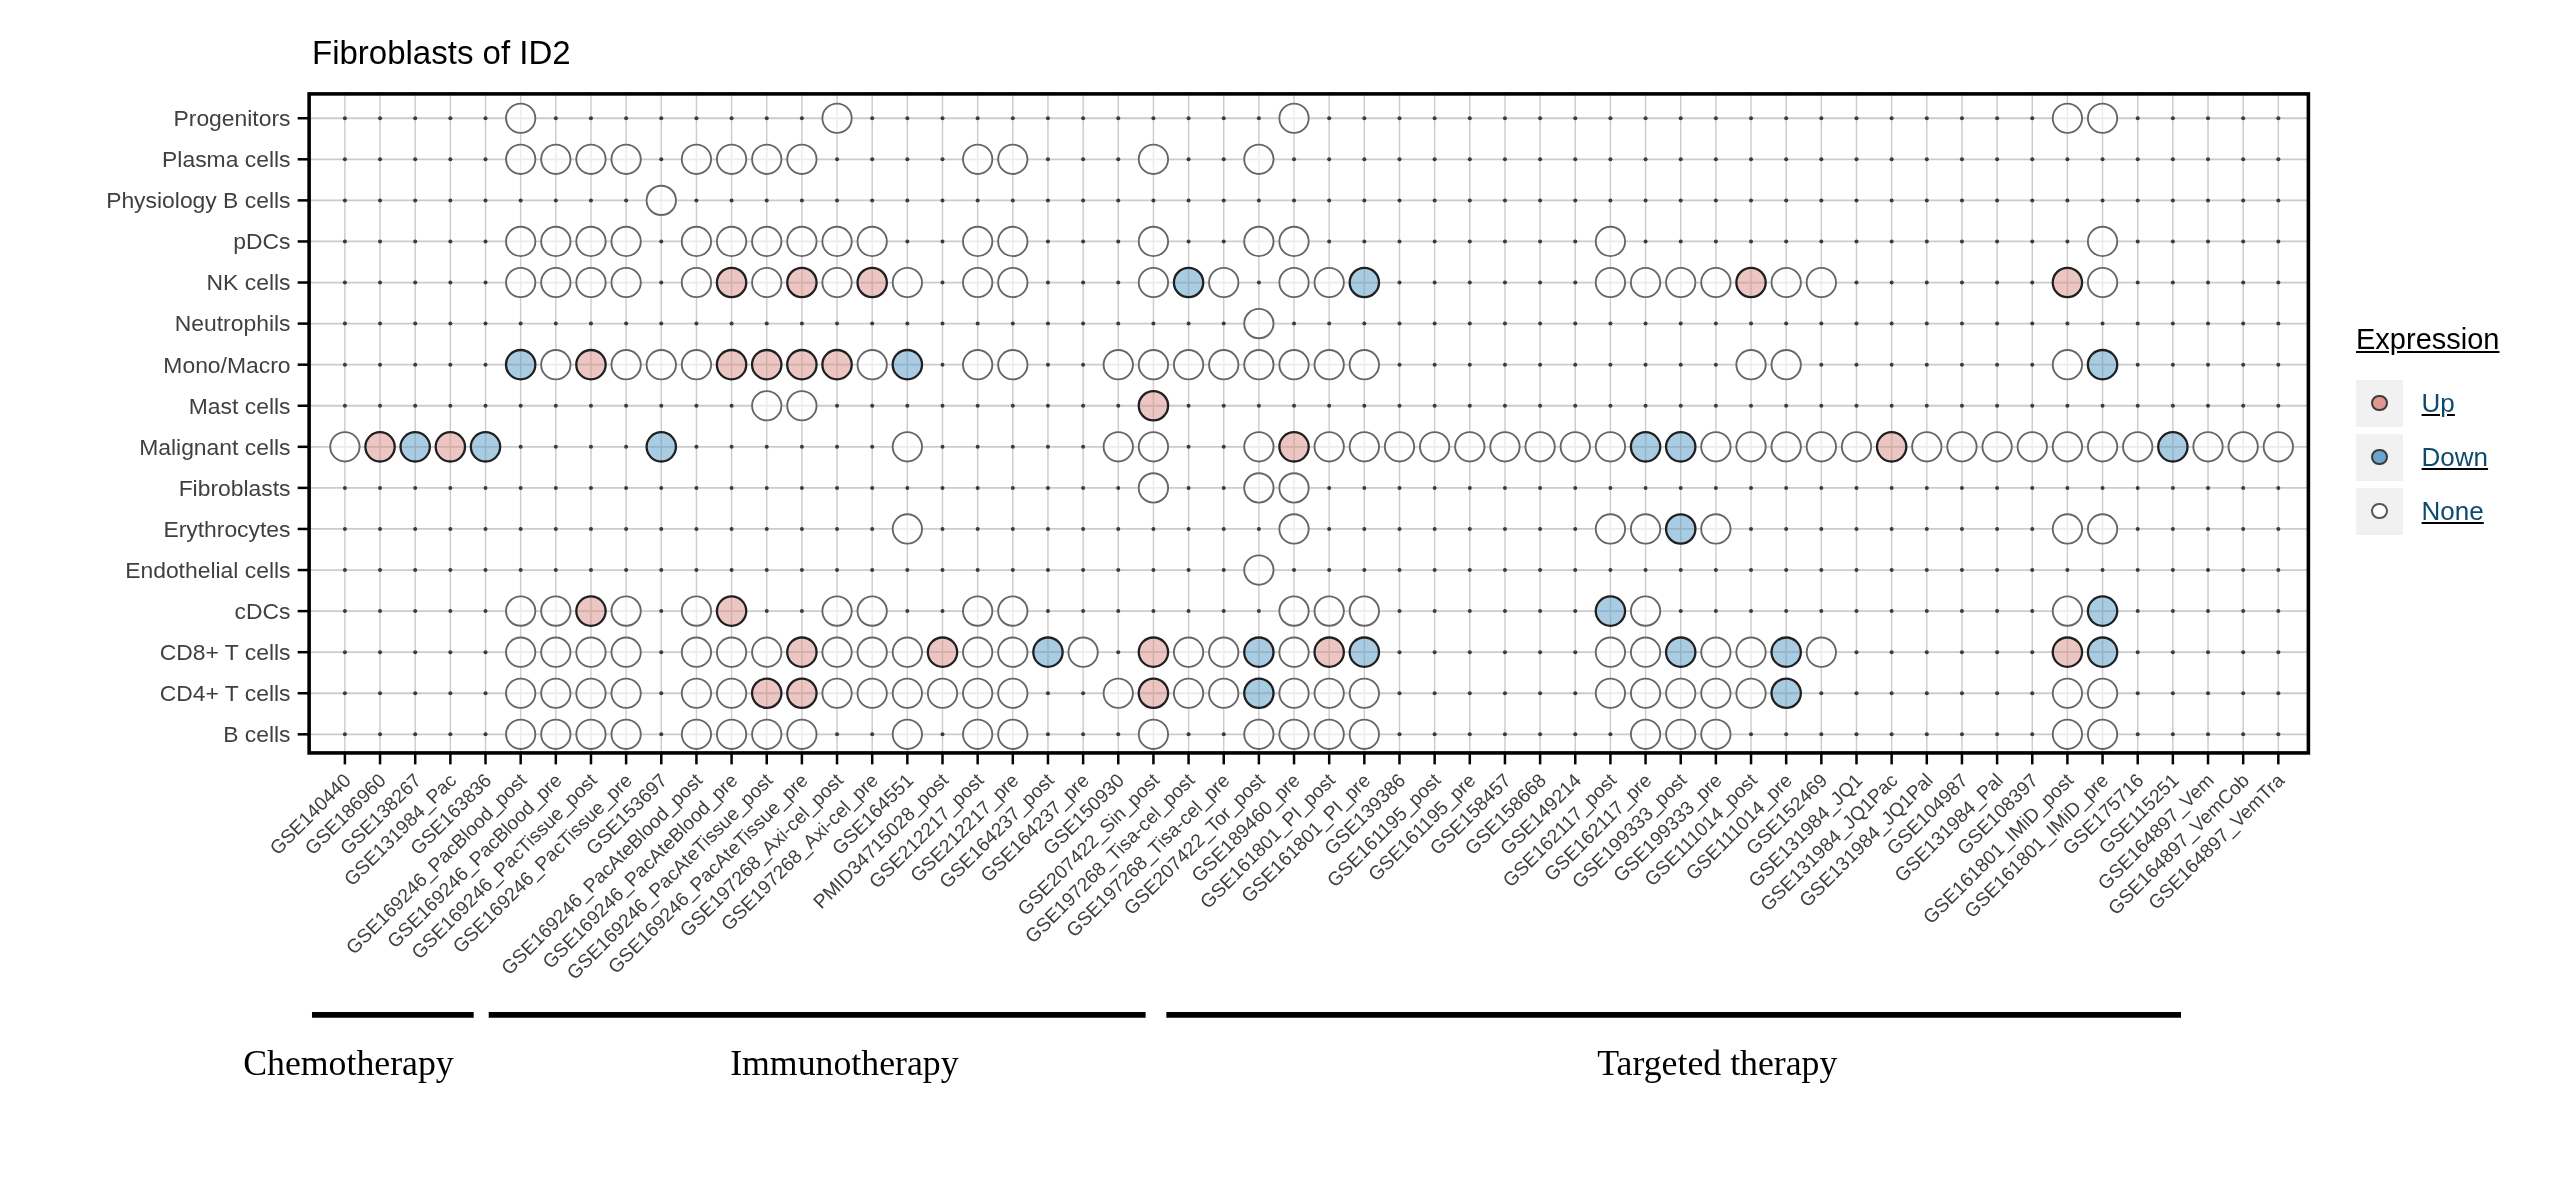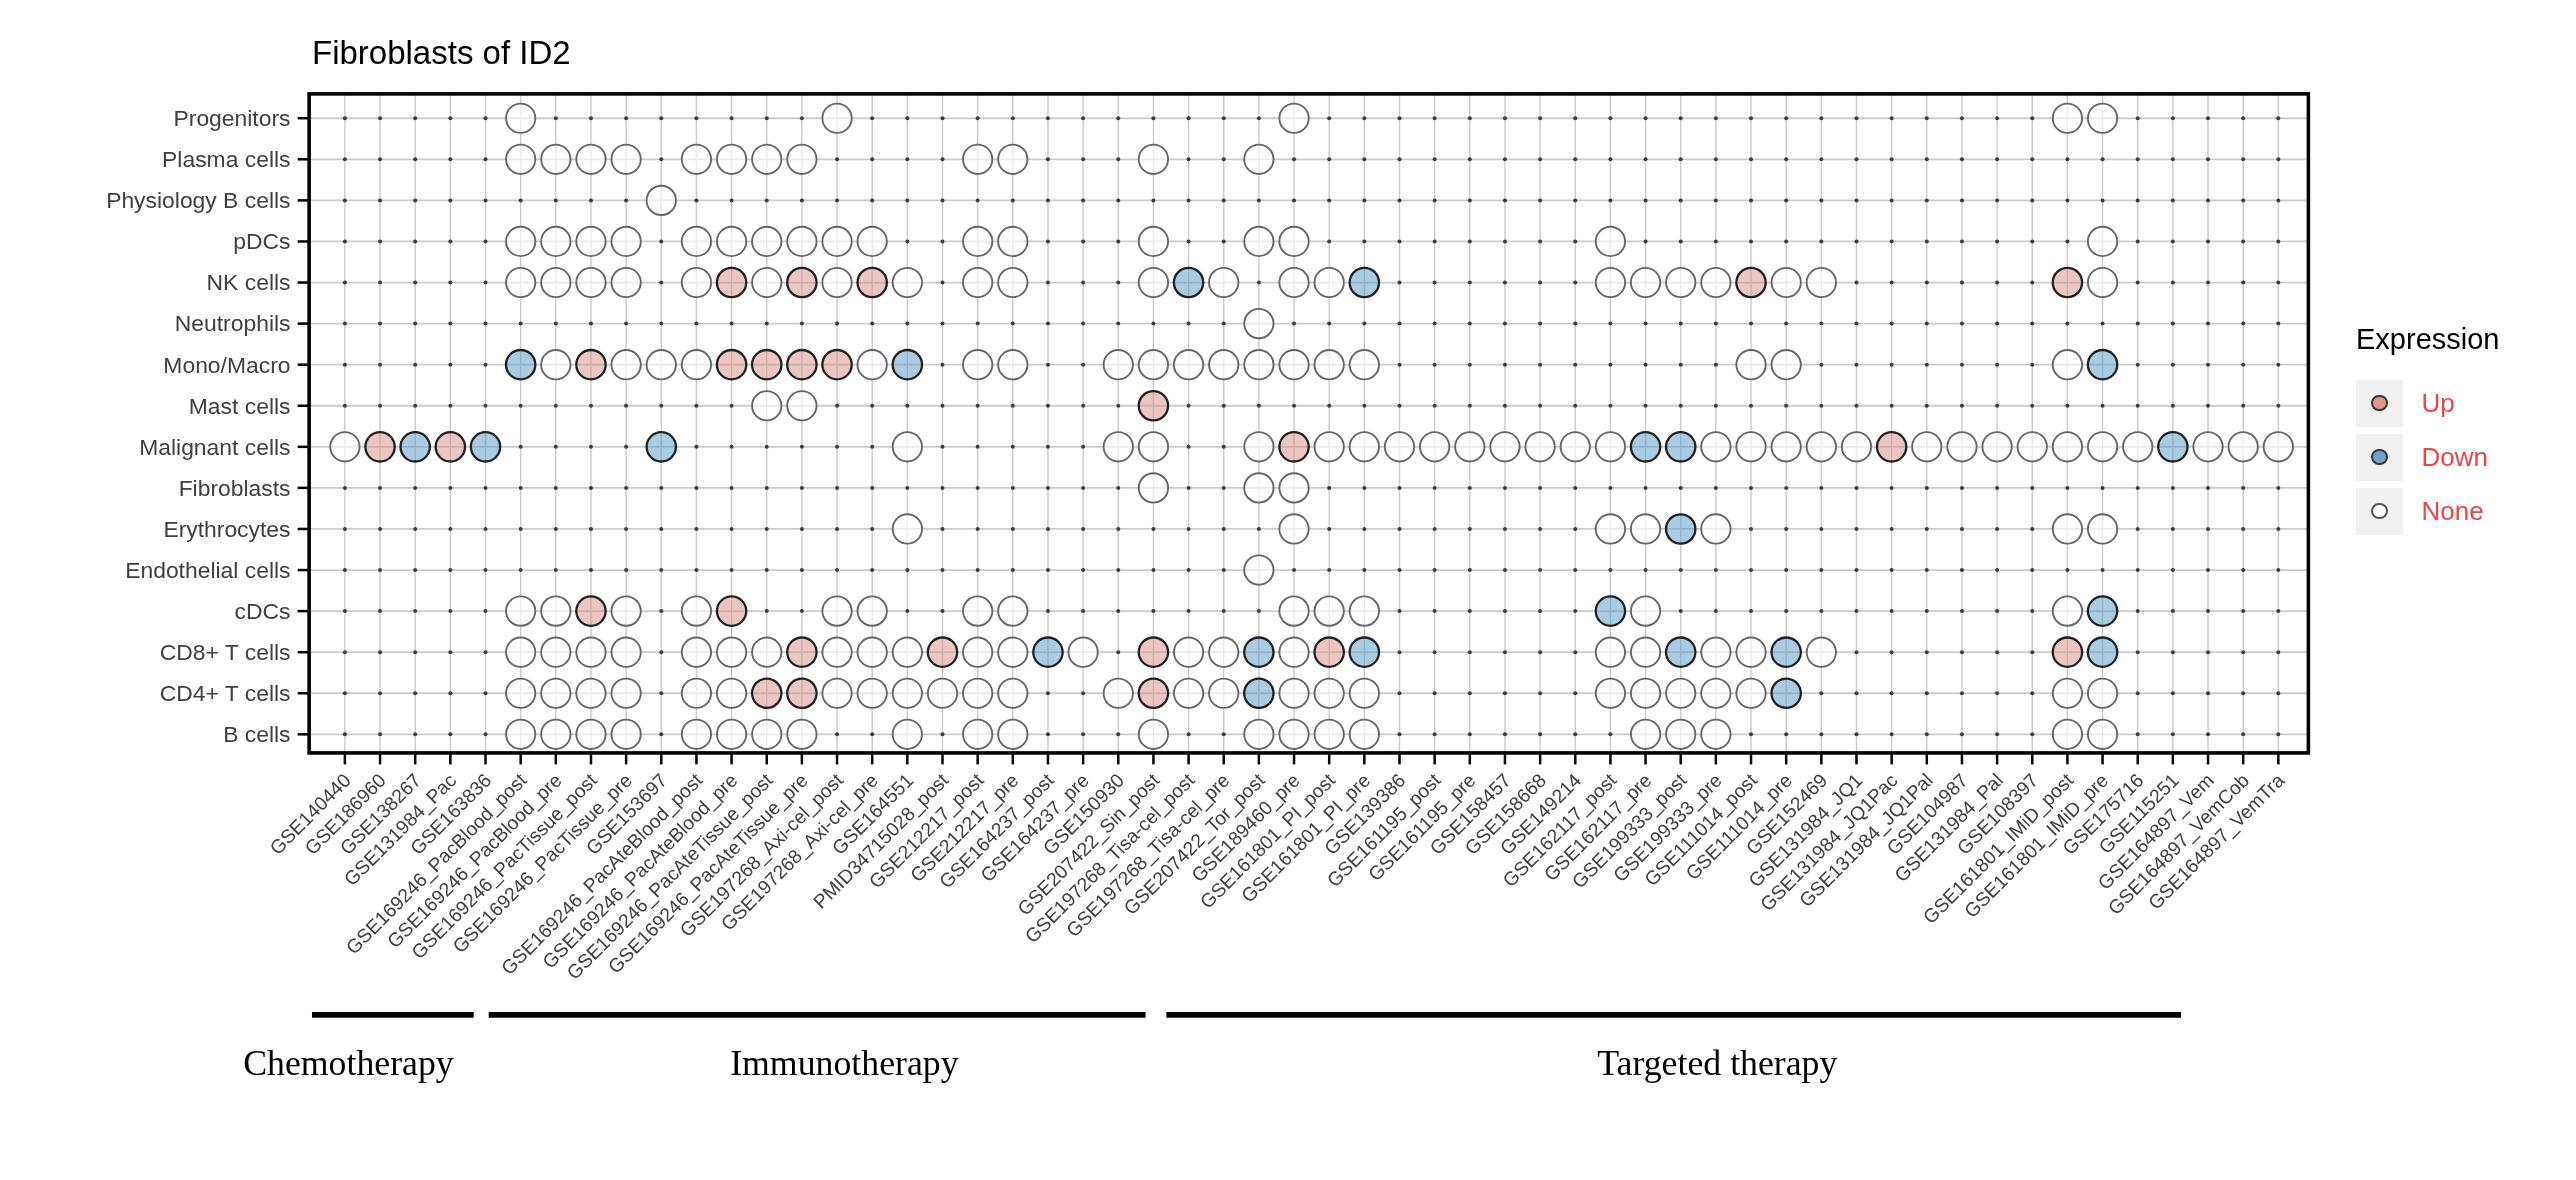--- a/index.html
+++ b/index.html
@@ -1,26 +1,26 @@
 <!DOCTYPE html>
 <html style="font-size:11.4px"><head>
 <meta charset="utf-8">
 <style>
   html,body{margin:0;padding:0;background:#ffffff;}
   body{width:2576px;height:1181px;position:relative;font-family:"Liberation Sans","DejaVu Sans",sans-serif;}
   #canvas{position:absolute;inset:0;background:#ffffff;overflow:hidden;}
   #chart-title{position:absolute;left:312px;top:34px;font-size:33px;color:#000;letter-spacing:0px;}
   #plot-svg{position:absolute;left:0;top:0;}
-  .legend{position:absolute;left:2356px;top:323px;width:215px;}
+  .legend{position:absolute;left:2356px;top:323px;width:215px;text-decoration:underline;}
   .legend-title{font-size:29px;color:#000;margin-bottom:20px;}
   .legend-items{background:transparent;}
   .legend-item{display:flex;align-items:center;height:54px;}
   .legend-key{width:47px;height:47px;background:#f1f1f1;display:flex;align-items:center;justify-content:center;margin-right:18.6px;}
   .legend-swatch{width:16.5px;height:16.5px;border-radius:50%;border:2.1px solid #3a3a3a;box-sizing:border-box;}
-  .legend-label{font-size:26px;color:#ef4444;}
+  .legend-label{font-size:26px;color:#0c4a6e;}
 </style>
 </head>
 <body>
 
 <div id="canvas">
 
   <div id="chart-title">Fibroblasts of ID2</div>
 
   <svg id="plot-svg" width="2576" height="1181" viewBox="0 0 3600 1650" xmlns="http://www.w3.org/2000/svg">
       <line x1="482" y1="131" x2="482" y2="1052" stroke="#cccccc" stroke-width="2"></line>

